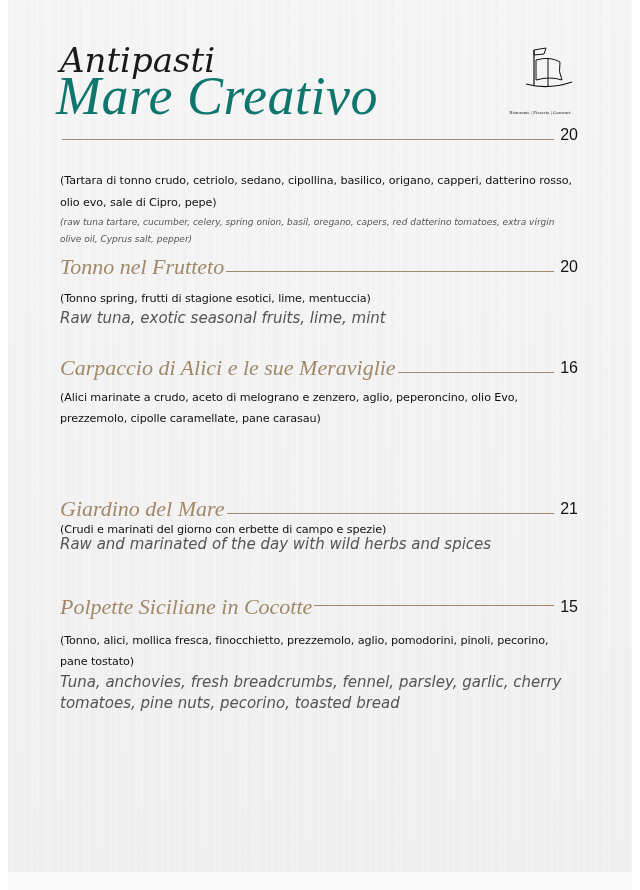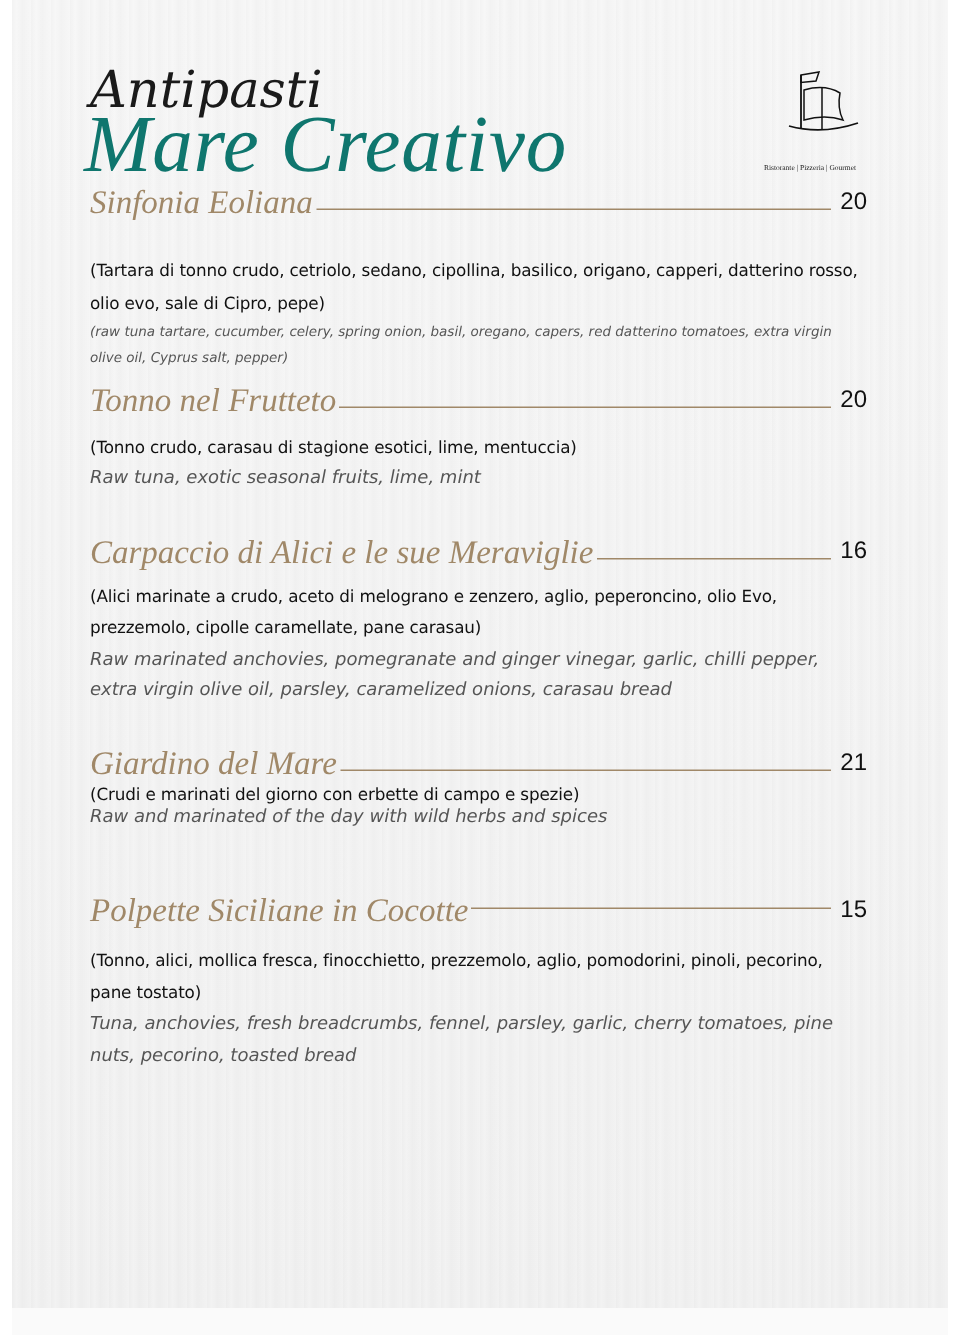--- a/index.html
+++ b/index.html
@@ -51,21 +51,21 @@
   .item-price {
     font-family:"Liberation Sans", sans-serif; 
     font-size:16px; color:#111; line-height:22px; padding-bottom:2px;
   }
   .ita {
     font-family:"DejaVu Sans", sans-serif; font-size:11.2px; color:#111;
     line-height:21px; margin-top:8px; letter-spacing:-0.1px;
   }
   .eng {
     font-family:"DejaVu Sans", sans-serif; font-style:italic;
-    font-size:12px; color:#555; line-height:19px;
+    font-size:15px; color:#555; line-height:19px;
   }
   .eng.small { font-size:9px; line-height:17px; }
   .tight .ita { margin-top:0; line-height:15px; }
   .tight .eng { line-height:15px; }
 </style>
 </head>
 <body>
 
 <div class="paper"></div>
 <div class="bottom-strip"></div>
@@ -79,46 +79,44 @@
     <path d="M12 4 L24 2 L22 8 L12 9 Z" fill="none" stroke="#111" stroke-width="1"></path>
     <path d="M14 14 Q28 10 38 16 Q36 26 40 34 Q28 30 14 34 Z" fill="none" stroke="#111" stroke-width="1"></path>
     <path d="M26 12 L26 40" stroke="#111" stroke-width="1"></path>
     <path d="M4 38 Q26 44 50 36" stroke="#111" stroke-width="1.2" fill="none"></path>
   </svg>
   <div class="logo-sub">Ristorante | Pizzeria | Gourmet</div>
 </div>
 
 <div class="item" style="top:120px;">
   <div class="item-head">
-    <span class="item-name">Sinfonia Eoliana</span>
     <span class="item-rule"></span>
     <span class="item-price">20</span>
   </div>
   <div class="ita" style="line-height:22px; margin-top:22px;">(Tartara di tonno crudo, cetriolo, sedano, cipollina, basilico, origano, capperi, datterino rosso, olio evo, sale di Cipro, pepe)</div>
   <div class="eng small">(raw tuna tartare, cucumber, celery, spring onion, basil, oregano, capers, red datterino tomatoes, extra virgin olive oil, Cyprus salt, pepper)</div>
 </div>
 
 <div class="item" style="top:252px;">
   <div class="item-head">
     <span class="item-name">Tonno nel Frutteto</span>
     <span class="item-rule"></span>
     <span class="item-price">20</span>
   </div>
-  <div class="ita">(Tonno crudo, carasau di stagione esotici, lime, mentuccia)</div>
+  <div class="ita">(Tonno spring, frutti di stagione esotici, lime, mentuccia)</div>
   <div class="eng">Raw tuna, exotic seasonal fruits, lime, mint</div>
 </div>
 
 <div class="item" style="top:353px;">
   <div class="item-head">
     <span class="item-name">Carpaccio di Alici e le sue Meraviglie</span>
     <span class="item-rule"></span>
     <span class="item-price">16</span>
   </div>
   <div class="ita" style="line-height:21px; margin-top:6px;">(Alici marinate a crudo, aceto di melograno e zenzero, aglio, peperoncino, olio Evo, prezzemolo, cipolle caramellate,  pane carasau)</div>
-  <div class="eng" style="line-height:20px;">Raw marinated anchovies, pomegranate and ginger vinegar, garlic, chilli pepper, extra virgin olive oil, parsley, caramelized onions, carasau bread</div>
 </div>
 
 <div class="item tight" style="top:494px;">
   <div class="item-head">
     <span class="item-name">Giardino del Mare</span>
     <span class="item-rule"></span>
     <span class="item-price">21</span>
   </div>
   <div class="ita">(Crudi e marinati del giorno con erbette di campo e spezie)</div>
   <div class="eng">Raw and marinated of the day with wild herbs and spices</div>

